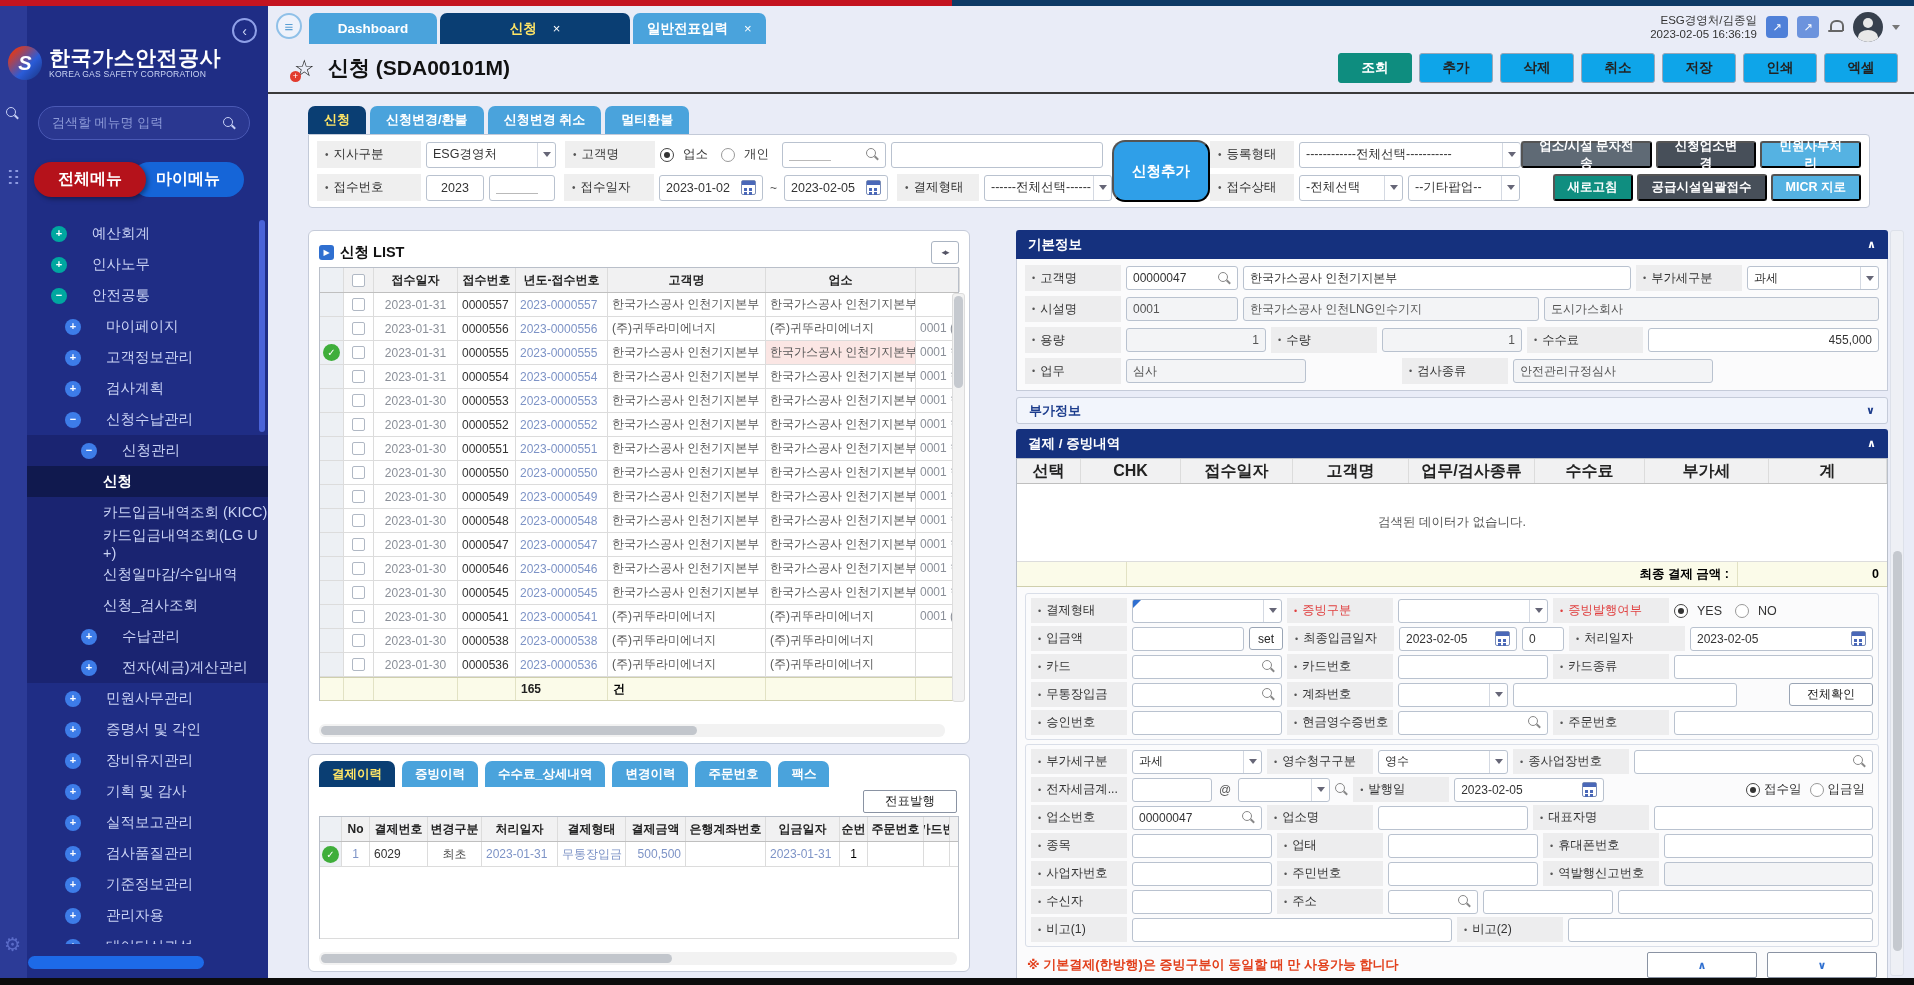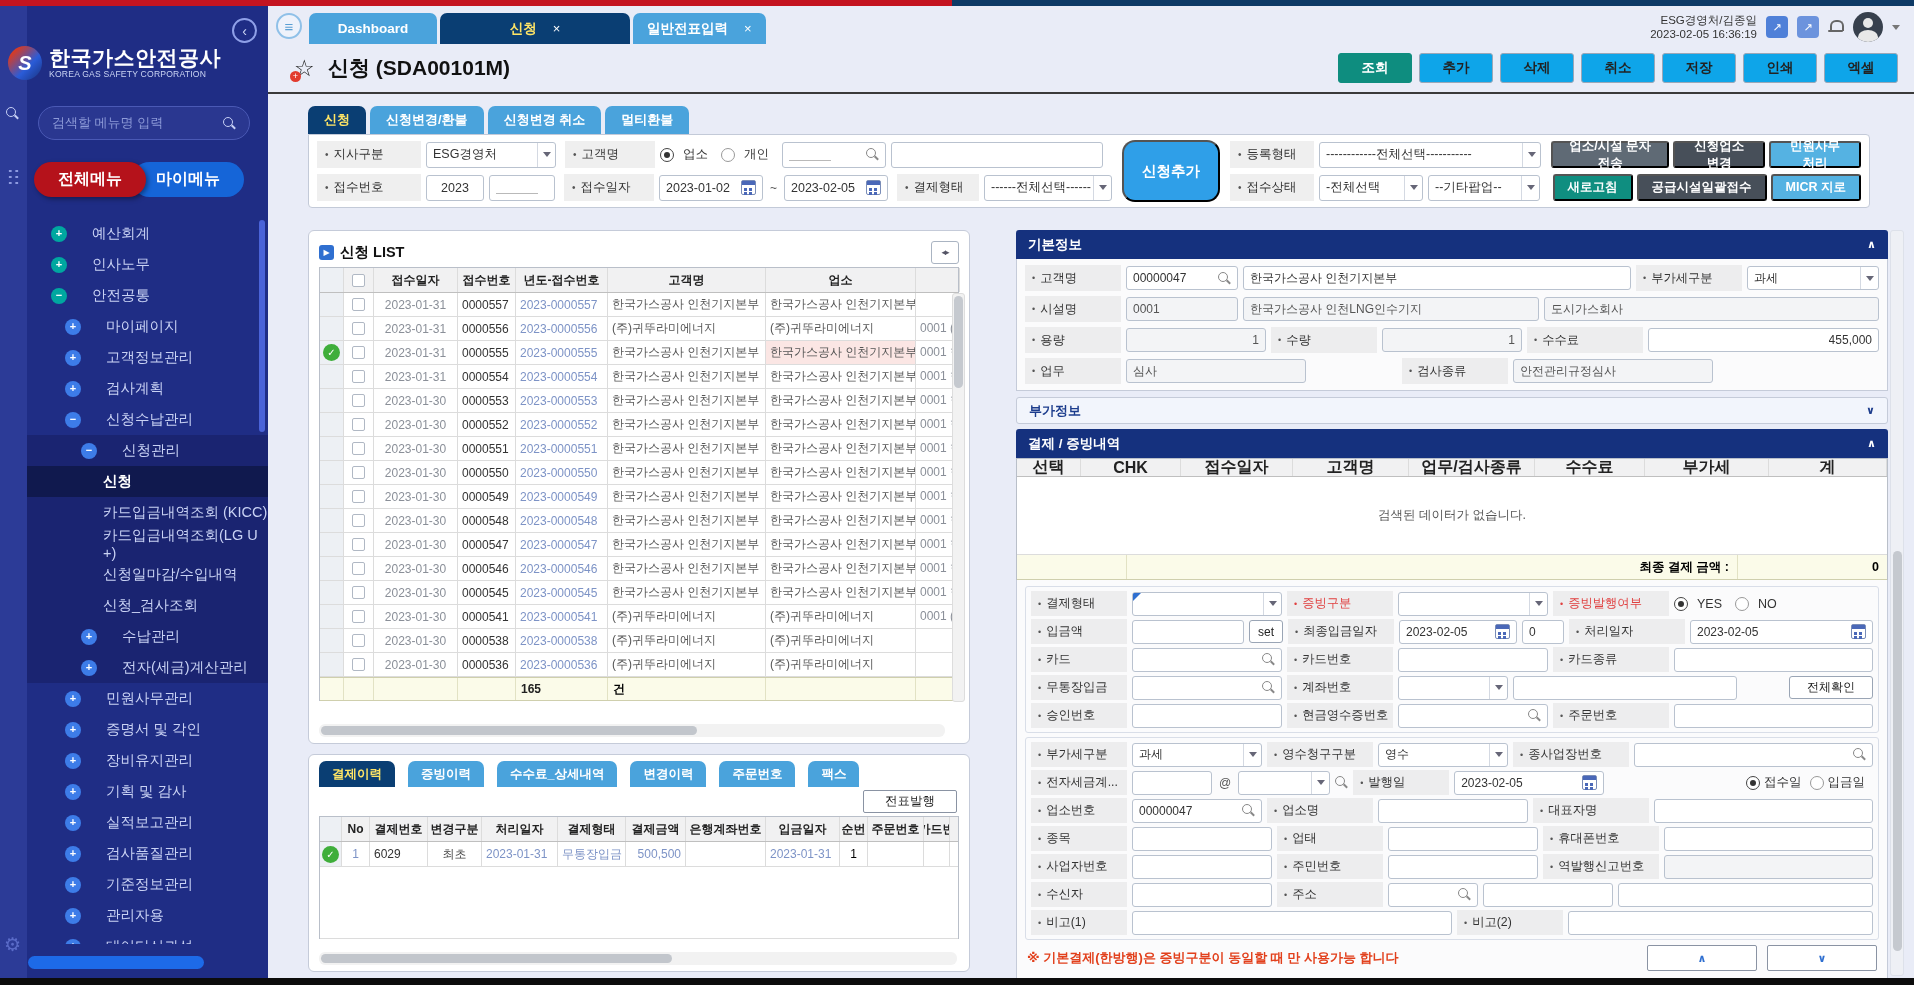--- a/index.html
+++ b/index.html
@@ -76,21 +76,21 @@
   .page-title{font-size:21px;font-weight:bold;color:#111;margin-left:8px}
   .actions{margin-left:auto;display:flex;gap:7px}
   .abtn{min-width:74px;height:30px;border:1px solid #9aa7b8;border-radius:3px;background:#0ea5e9;font-size:13.5px;font-weight:bold;color:#222;display:flex;align-items:center;justify-content:center;padding:0 10px}
   .abtn.primary{background:#0e8d7f;border-color:#0e8d7f;color:#fff}
 
   .subtabs{position:absolute;top:100px;left:40px;display:flex;gap:4px}
   .stab{height:28px;padding:0 16px;border-radius:7px 7px 0 0;background:#4aa3dc;color:#fff;font-weight:bold;font-size:13px;display:flex;align-items:center}
   .stab.active{background:#0a3e73;color:#ffe566}
 
   
-  .filter-panel{position:absolute;top:128px;left:40px;width:1562px;height:74px;background:#fff;border:1px solid #c3cad8;border-radius:0 4px 4px 4px;display:flex;align-items:center;padding:0 8px;gap:10px}
+  .filter-panel{position:absolute;top:128px;left:40px;width:1562px;height:74px;background:#fff;border:1px solid #c3cad8;border-radius:0 4px 4px 4px;display:flex;align-items:center;padding:0 8px;}
   .fcol{display:flex;flex-direction:column;gap:6px}
   .frow{display:flex;align-items:center;gap:5px;height:27px}
   .flabel{background:#efefef;height:27px;display:flex;align-items:center;padding:0 8px;font-size:12.5px;color:#333;flex:none}
   .flabel::before{content:'\2022';font-size:10px;margin-right:5px;color:#555}
   .inp{height:26px;border:1px solid #b9c2cf;border-radius:3px;background:#fff;padding:0 6px;font-size:12.5px;color:#333;display:flex;align-items:center;flex:none;overflow:hidden;white-space:nowrap;position:relative}
   .inp .val{overflow:hidden;white-space:nowrap}
   .inp.num{justify-content:flex-end}
   .inp.ro{background:#f3f4f6;color:#555}
   .inp .mag{margin-left:auto;flex:none}
   .underline{width:42px;border-bottom:1px solid #b9b9b9;height:12px;margin-right:6px}
@@ -144,21 +144,21 @@
   .list-grid .gbody .c3,.list-grid .gbody .c4{color:#555}
   .list-grid .gbody .c5{color:#8a8f98}
   .list-grid .fic{width:24px}.list-grid .fcb{width:30px}
 
   .vscroll{position:absolute;width:13px;background:#f2f2f2;border:1px solid #dddddd;border-radius:3px}
   .vthumb{position:absolute;left:1px;width:9px;background:#c5c9cf;border-radius:5px}
   .hscroll{position:absolute;height:13px;background:#f2f2f2;border-radius:6px}
   .hthumb{position:absolute;top:2px;height:9px;background:#c2c6cc;border-radius:5px}
 
   .hist-card{left:40px;top:748px;width:662px;height:218px;padding:6px 10px}
-  .htabs{display:flex;gap:13px}
+  .htabs{display:flex;gap:7px}
   .htabs .stab{height:26px;font-size:12.5px;padding:0 13px}
   .slip-row{display:flex;justify-content:flex-end;margin:3px 2px 3px 0}
   .slip-btn{width:94px;height:23px;border:1px solid #8a93a3;border-radius:2px;background:#fff;font-size:12.5px;color:#222;display:flex;align-items:center;justify-content:center}
   .hist-grid{width:640px}
   .hist-grid .cell.ic{width:22px}
   .hist-grid .c0{width:28px;justify-content:center}.hist-grid .c1{width:58px}.hist-grid .c2{width:54px;justify-content:center}
   .hist-grid .c3{width:76px}.hist-grid .c4{width:68px}.hist-grid .c5{width:60px;justify-content:flex-end}
   .hist-grid .c6{width:80px}.hist-grid .c7{width:74px}.hist-grid .c8{width:28px;justify-content:center}
   .hist-grid .c9{width:56px}.hist-grid .c10{width:26px}
   .hist-grid .gbody .c0{color:#7d93c6}.hist-grid .gbody .c1{color:#333}.hist-grid .gbody .c2{color:#444}
@@ -180,21 +180,21 @@
   .drow .inp,.drow .sel{height:24px;font-size:12px}
   .lab1{width:96px}.lab2{width:106px}.lab3{width:116px}.labsm{width:96px}
   .w42{width:42px}.w80{width:80px}.w90{width:90px}.w92{width:92px}.w110{width:110px}.w112{width:112px}
   .w118{width:118px}.w130{width:130px}.w132{width:132px}.w140{width:140px}.w150{width:150px}
   .w180{width:180px}.w200{width:200px}.w224{width:224px}.w296{width:296px}.w320{width:320px}.fx{flex:1}
   .sp86{width:86px;flex:none}
   .extra-bar{height:27px;background:#f2f5fc;border:1px solid #c5cbd9;border-radius:3px;color:#1c3c8c;font-weight:bold;font-size:13px;display:flex;align-items:center;padding:0 12px;flex:none;margin:6px 0 5px}
   .extra-bar .chev{color:#1c3c8c}
 
   .pay-table{border:1px solid #b9bfc9;border-bottom:none;background:#fff}
-  .pay-table .grow.hrow{height:18px}
+  .pay-table .grow.hrow{height:25px}
   .pay-grid .c0{width:64px}.pay-grid .c1{width:100px}.pay-grid .c2{width:112px}.pay-grid .c3{width:116px}
   .pay-grid .c4{width:126px}.pay-grid .c5{width:110px}.pay-grid .c6{width:124px}.pay-grid .c7{flex:1;width:auto}
   .pay-empty{height:78px;display:flex;align-items:center;justify-content:center;color:#555;font-size:12.5px;border-bottom:1px solid #dcdcdc}
   .pay-foot{display:flex;height:25px;background:#fbfbe9;border-bottom:1px solid #cfcfad;font-weight:bold;font-size:12.5px}
   .pay-foot .pf0{width:110px;border-right:1px solid #e2e2c4}
   .pay-foot .pf1{flex:1;display:flex;align-items:center;justify-content:flex-end;padding-right:8px}
   .pay-foot .pf2{width:150px;border-left:1px solid #e2e2c4;display:flex;align-items:center;justify-content:flex-end;padding-right:8px}
   .pay-body{background:#fbfbfc;border:1px solid #c5cbd9;border-top:none;padding:6px 8px;display:flex;flex-direction:column;gap:4px;flex:1}
   .sub-box{border:1px solid #d9dee8;border-radius:3px;padding:4px 5px;display:flex;flex-direction:column;gap:3px}
   .sub-box .drow{height:25px}

